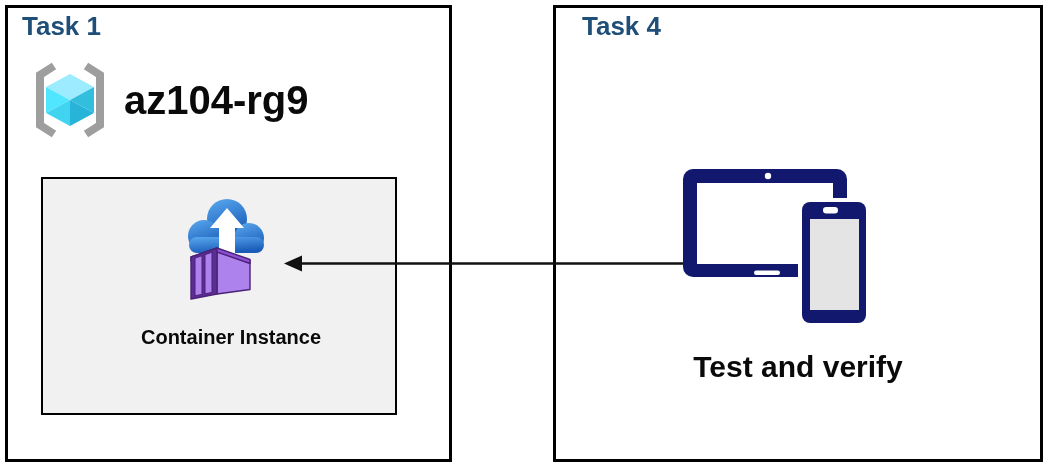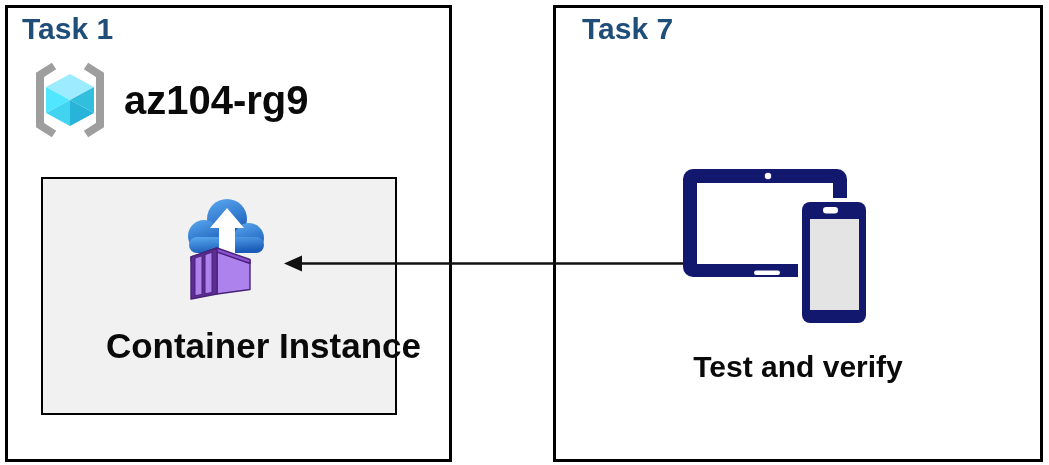--- a/index.html
+++ b/index.html
@@ -12,30 +12,30 @@
     --bracket_gray:#9E9E9E; --arrow_black:#111111;
   }
   html,body{margin:0;padding:0;background:#ffffff;}
   .canvas{
     position:relative;width:1049px;height:465px;background:#ffffff;
     font-family:"Liberation Sans",sans-serif;overflow:hidden;
   }
   .task-box{position:absolute;background:#ffffff;border:3px solid var(--box_border);box-sizing:border-box;}
   #task1-box{left:5px;top:5px;width:447px;height:457px;}
   #task2-box{left:553px;top:5px;width:490px;height:457px;}
-  .task-title{position:absolute;font-size:30px;font-weight:bold;color:var(--title_blue);line-height:1.05;white-space:nowrap;}
+  .task-title{position:absolute;font-size:26px;font-weight:bold;color:var(--title_blue);line-height:1.05;white-space:nowrap;}
   #task1-title{left:22px;top:13px;}
   #task2-title{left:582px;top:13px;}
   .abs{position:absolute;}
   #rg-icon{left:28px;top:60px;}
   #rg-label{left:124px;top:78px;font-size:40px;font-weight:bold;color:var(--text_black);white-space:nowrap;}
   #ci-box{left:41px;top:177px;width:356px;height:238px;background:var(--inner_box_bg);
     border:2px solid var(--box_border);box-sizing:border-box;}
   #ci-icon{left:183px;top:193px;}
-  #ci-label{left:41px;top:326px;width:380px;text-align:right;font-size:35px;font-weight:bold;color:var(--text_black);}
+  #ci-label{left:41px;top:326px;width:380px;text-align:center;font-size:20px;font-weight:bold;color:var(--text_black);}
   #devices-icon{left:678px;top:160px;}
   #tv-label{left:553px;top:350px;width:490px;text-align:center;font-size:30px;font-weight:bold;color:var(--text_black);}
   #arrow-overlay{left:0;top:0;pointer-events:none;z-index:5;}
 </style>
 </head>
 <body>
 
 <div class="canvas">
 
   <div class="task-box" id="task1-box"></div>
@@ -76,21 +76,21 @@
       <polygon points="27,8 60,18.5 60,47.5 27,52" fill="var(--container_purple_light)"></polygon>
       <polygon points="1,15 27,6 60,17.5 60,21.5 27,10 1,19" fill="var(--container_purple_mid)"></polygon>
       <polygon points="1,15 27,6 27,52 1,57" fill="var(--container_purple_dark)"></polygon>
       <polygon points="5,16.1 12,13.7 12,52.4 5,53.7" fill="var(--container_purple_light)" stroke-width="1"></polygon>
       <polygon points="15,12.7 22,10.2 22,50.5 15,51.8" fill="var(--container_purple_light)" stroke-width="1"></polygon>
     </g>
   </svg>
   <div class="abs" id="ci-label">Container Instance</div>
 
   <div class="task-box" id="task2-box"></div>
-  <div class="task-title" id="task2-title">Task 7</div>
+  <div class="task-title" id="task2-title">Task 4</div>
 
   <svg class="abs" id="devices-icon" width="195" height="170" viewBox="0 0 195 170">
     <g>
       <rect x="5" y="9" width="164" height="108" rx="10" fill="var(--device_navy)"></rect>
       <rect x="19" y="23" width="136" height="81" fill="#ffffff"></rect>
       <circle cx="90" cy="16" r="3.2" fill="#ffffff"></circle>
       <rect x="76" y="110.5" width="26" height="4.5" rx="2.2" fill="#ffffff"></rect>
     </g>
     <g>
       <rect x="120" y="38" width="72" height="129" rx="10" fill="#ffffff"></rect>

